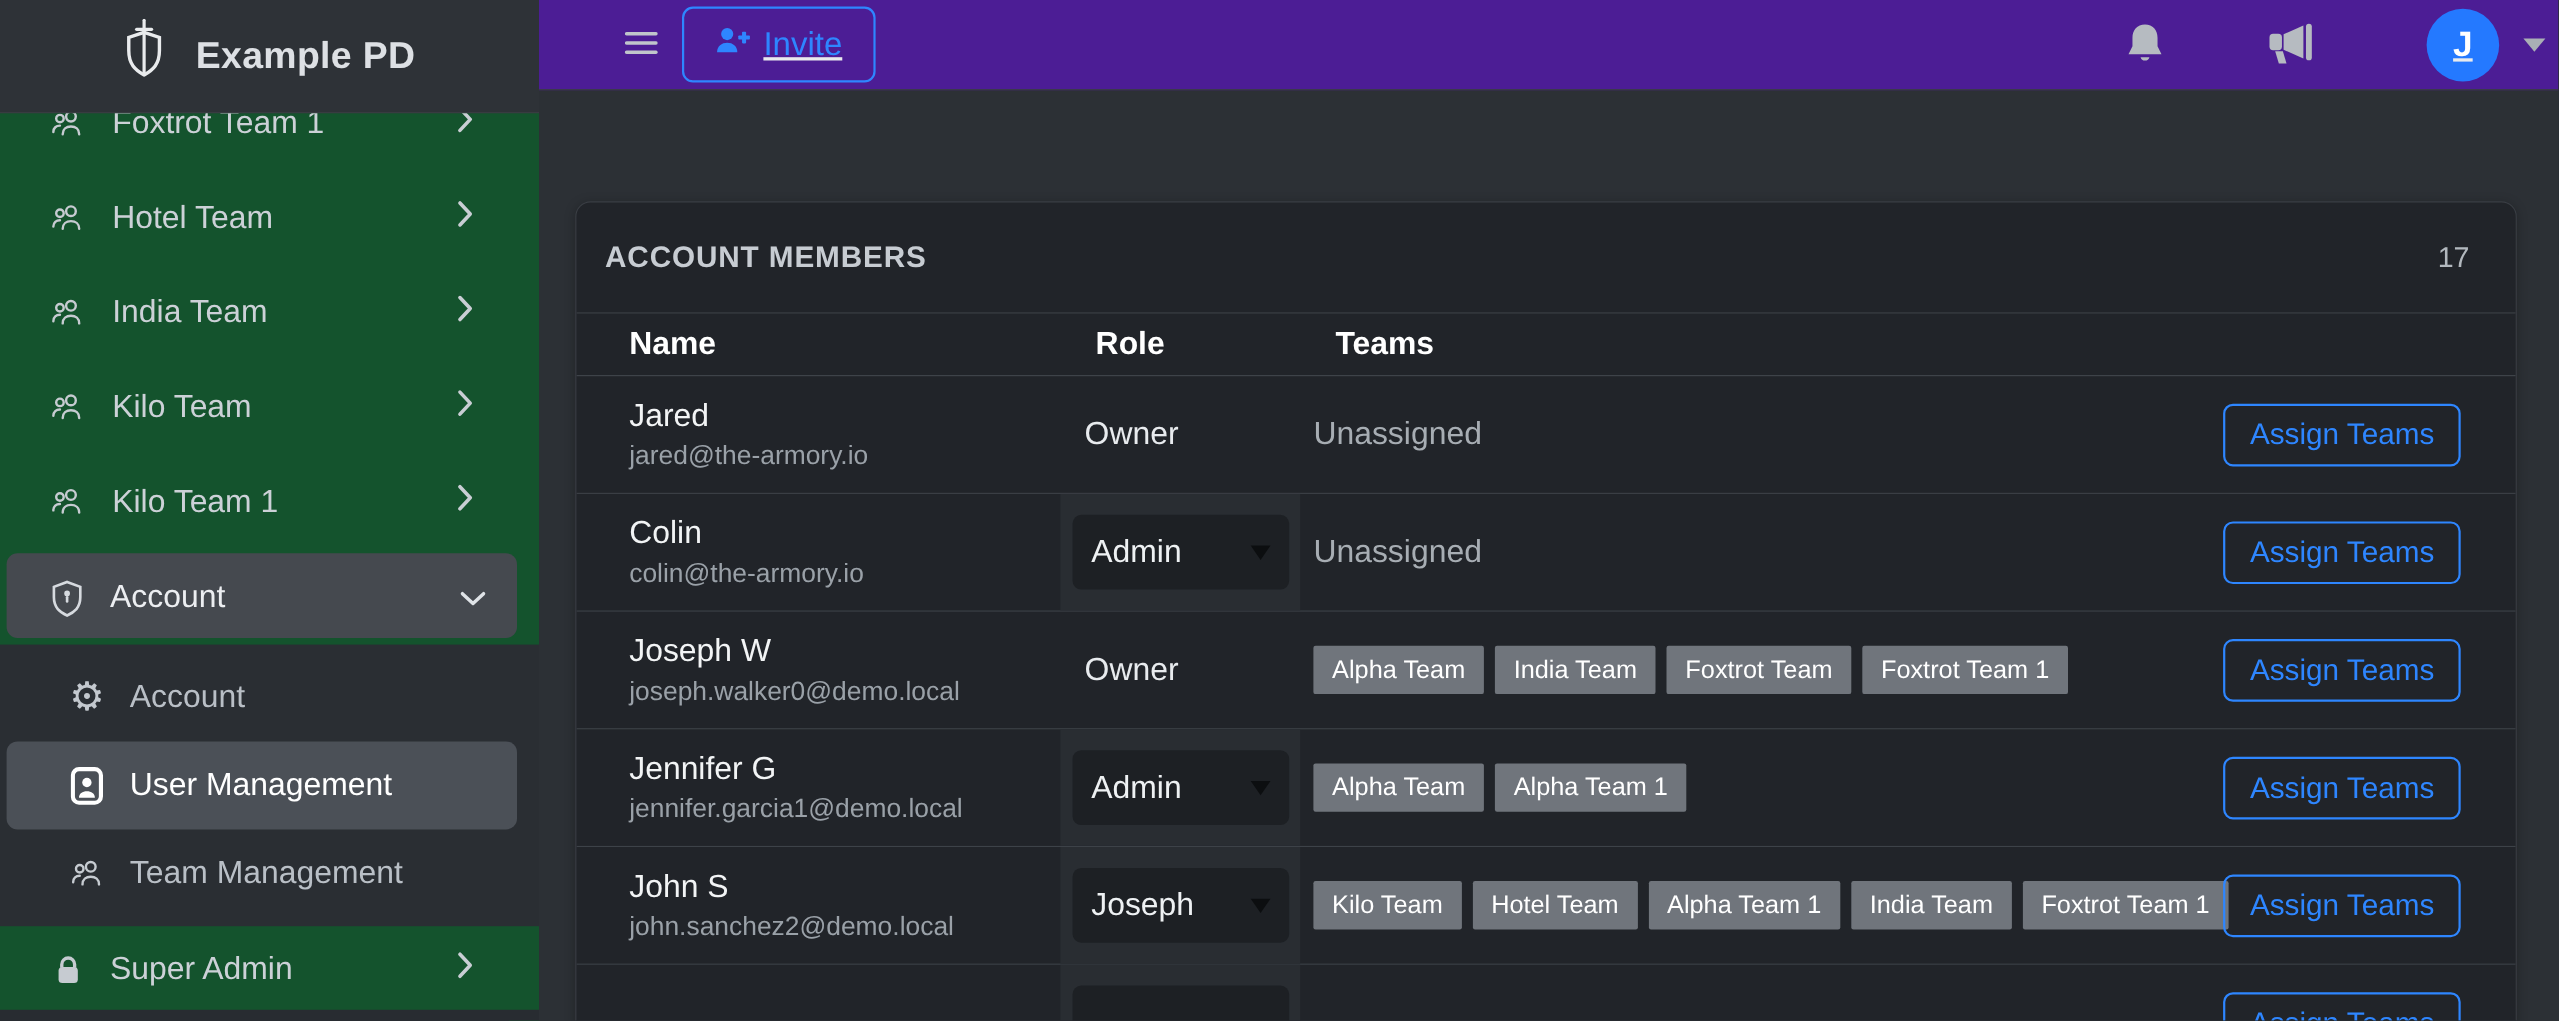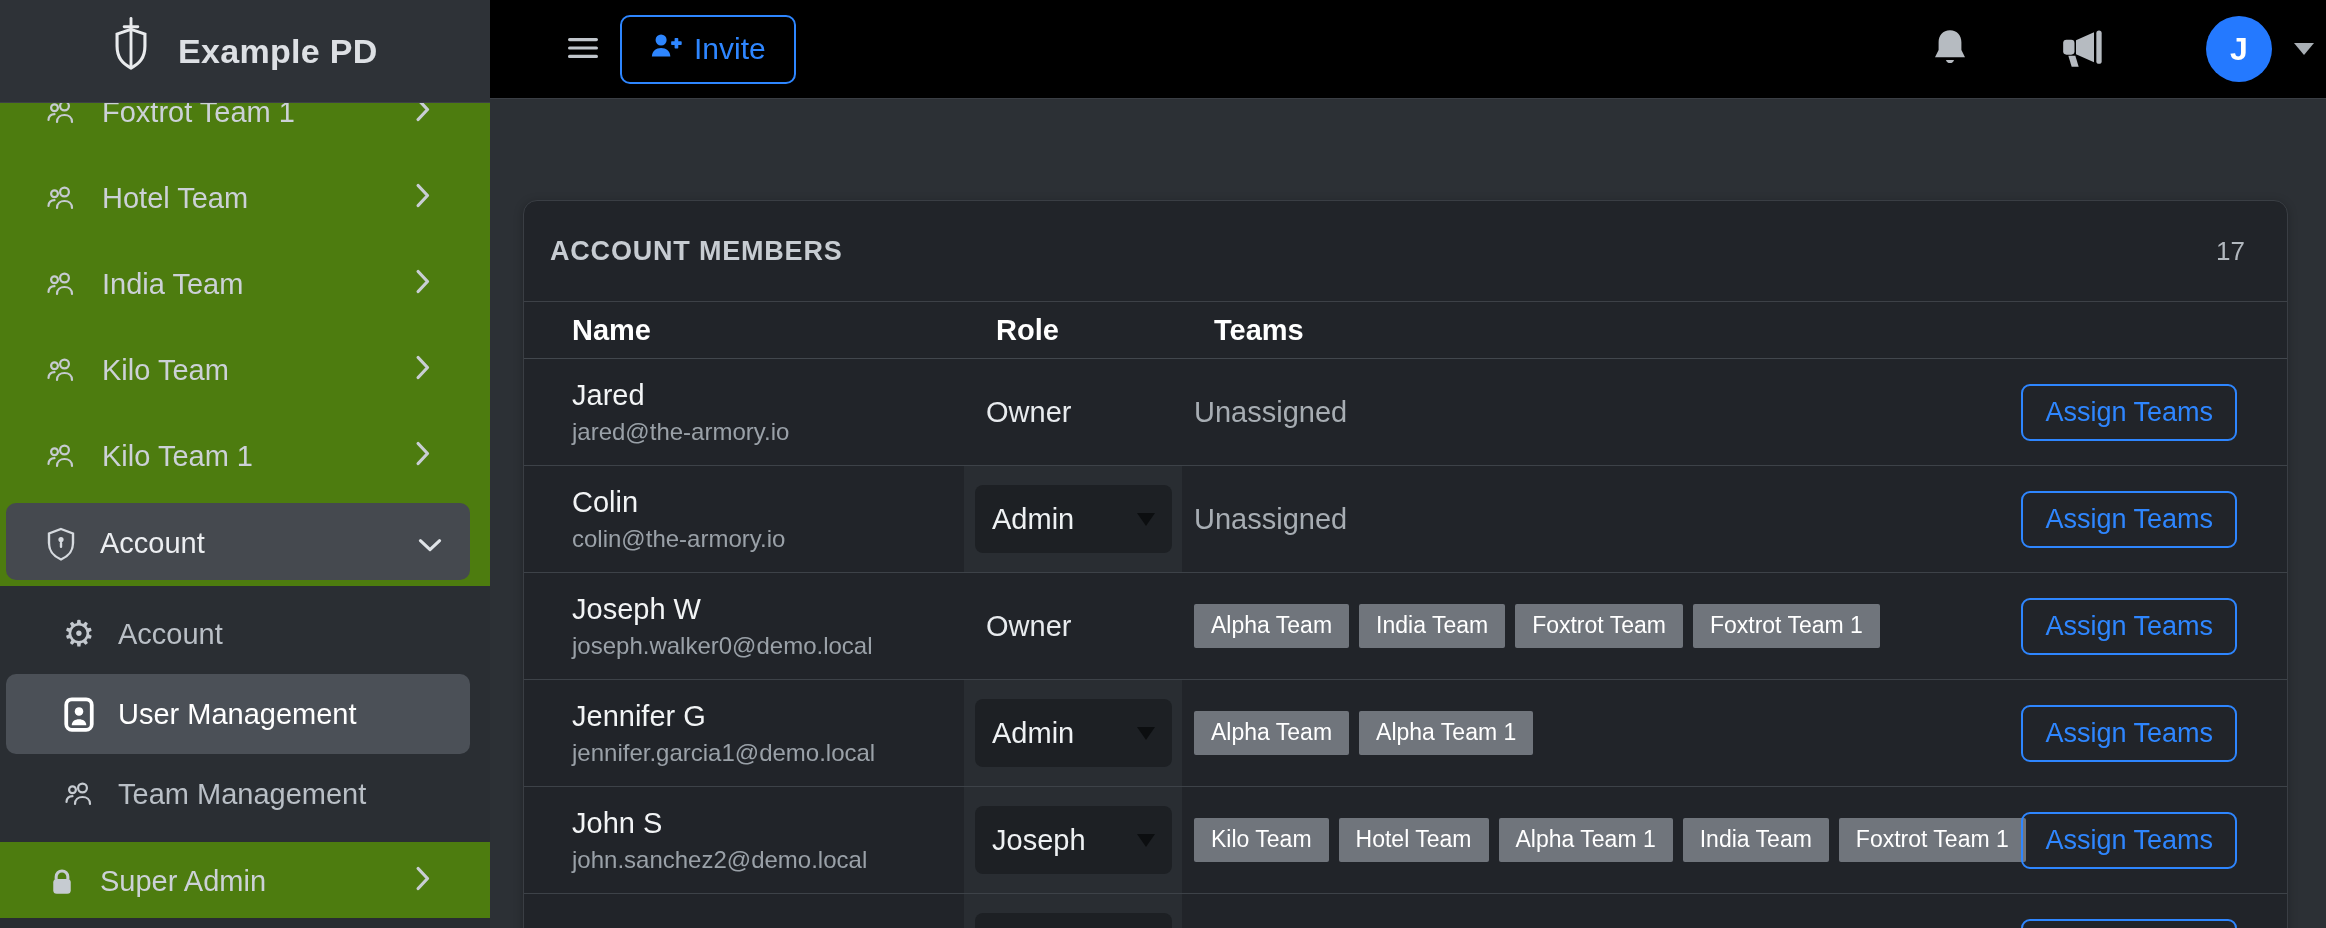--- a/index.html
+++ b/index.html
@@ -1,20 +1,20 @@
 <!DOCTYPE html>
 <html><head>
 <meta charset="utf-8">
 <style>
   html,body{margin:0;padding:0;background:#2c3035;font-family:"Liberation Sans",sans-serif;}
   *{box-sizing:border-box;}
   .app{width:2326px;height:928px;overflow:hidden;display:flex;background:#2c3035;color:#e8eaed;}
 
   
-  .sidebar{width:490px;flex-shrink:0;background:#4d7c0f;display:flex;flex-direction:column;position:relative;z-index:2;}
+  .sidebar{width:490px;flex-shrink:0;background:#14532d;display:flex;flex-direction:column;position:relative;z-index:2;}
   .logo-area{height:103px;flex-shrink:0;background:#2e3237;display:flex;align-items:center;padding-left:110px;border-bottom:1px solid rgba(255,255,255,0.07);}
   .logo-area .logo-text{font-size:34px;font-weight:600;color:#dde0e4;margin-left:26px;letter-spacing:0.3px;}
   .side-scroll{flex:1;overflow:hidden;display:flex;flex-direction:column;}
   .team-list{margin-top:-34px;}
   .side-item{height:86px;display:flex;align-items:center;padding:0 60px 0 45px;color:#ccd1d7;font-size:29px;cursor:pointer;}
   .side-item .ic{width:32px;display:flex;justify-content:center;margin-right:25px;flex-shrink:0;}
   .side-item .lbl{flex:1;white-space:nowrap;}
   .acct-item{margin:4px 20px 0 6px;height:77px;border-radius:10px;background:#45494f;display:flex;align-items:center;padding:4px 28px 0 39px;color:#eceef1;font-size:29px;cursor:pointer;}
   .acct-item .ic{width:32px;display:flex;justify-content:center;margin-right:23px;}
   .acct-item .lbl{flex:1;}
@@ -23,21 +23,21 @@
   .sub-item .ic{width:34px;display:flex;justify-content:center;margin-right:22px;}
   .sub-item.active{background:#4b5057;border-radius:10px;margin:0 20px 0 6px;padding-left:56px;color:#fff;}
   .gear-glyph{font-family:"DejaVu Sans",sans-serif;font-size:36px;color:#c3c8ce;line-height:1;}
   .super-admin{margin-top:3px;height:73px;display:flex;align-items:center;padding:0 60px 0 48px;color:#ccd1d7;font-size:29px;cursor:pointer;}
   .super-admin .ic{width:28px;display:flex;justify-content:center;margin-right:24px;}
   .super-admin .lbl{flex:1;}
   .bottom-strip{margin-top:auto;height:10px;background:#282c31;}
 
   
   .main{flex:1;display:flex;flex-direction:column;min-width:0;}
-  .topbar{height:99px;flex-shrink:0;background:#000000;border-bottom:1px solid #3a3e44;display:flex;align-items:center;}
+  .topbar{height:82px;flex-shrink:0;background:#4c1d95;border-bottom:1px solid #3a3e44;display:flex;align-items:center;text-decoration:underline;}
   .hamburger{margin-left:72px;background:none;border:none;cursor:pointer;padding:6px;display:flex;}
   .invite-btn{margin-left:16px;height:69px;padding:0 28px;border:2px solid #2e86ff;border-radius:10px;background:transparent;color:#2e86ff;font-size:30px;display:flex;align-items:center;gap:12px;cursor:pointer;font-family:inherit;}
   .top-right{margin-left:auto;display:flex;align-items:center;padding-right:12px;}
   .icon-btn{background:none;border:none;cursor:pointer;display:flex;padding:4px;}
   .bell-wrap{margin-right:86px;}
   .mega-wrap{margin-right:96px;}
   .avatar{width:66px;height:66px;border-radius:50%;background:#2479ff;color:#fff;font-size:32px;font-weight:600;display:flex;align-items:center;justify-content:center;border:none;cursor:pointer;font-family:inherit;}
   .avatar-caret{width:0;height:0;border-left:10px solid transparent;border-right:10px solid transparent;border-top:12px solid #a9afb5;margin-left:22px;cursor:pointer;}
 
   .content{flex:1;padding:101px 38px 0 33px;overflow:hidden;}

